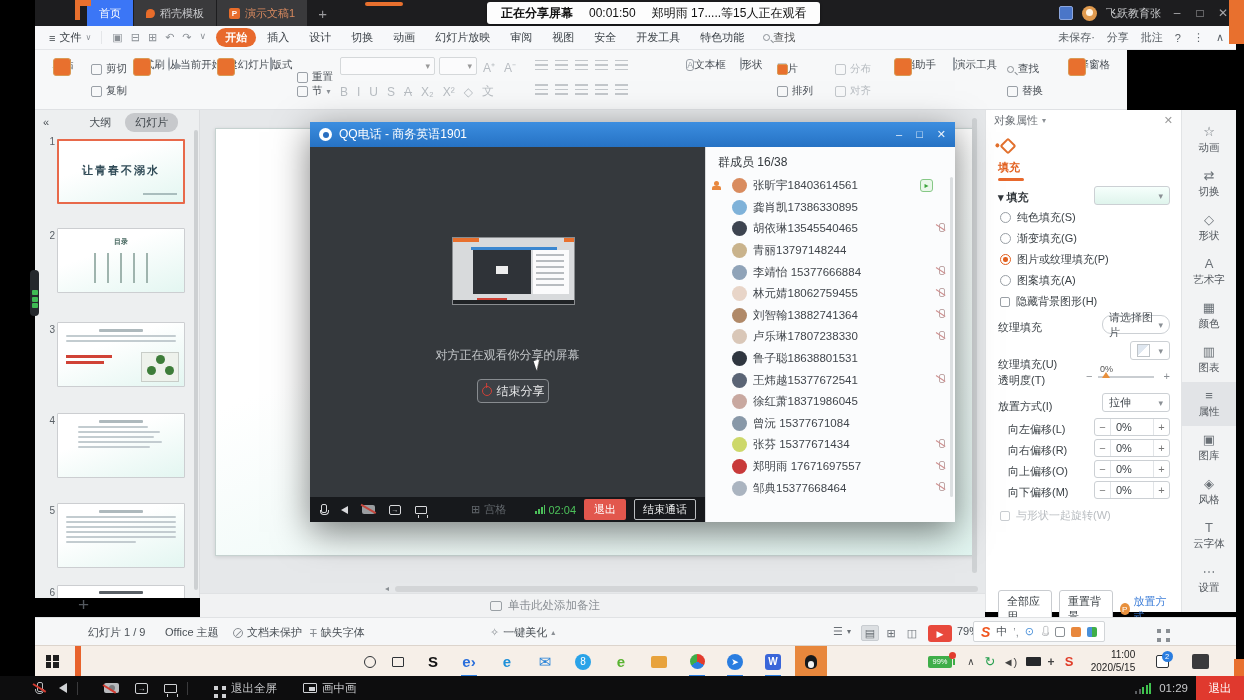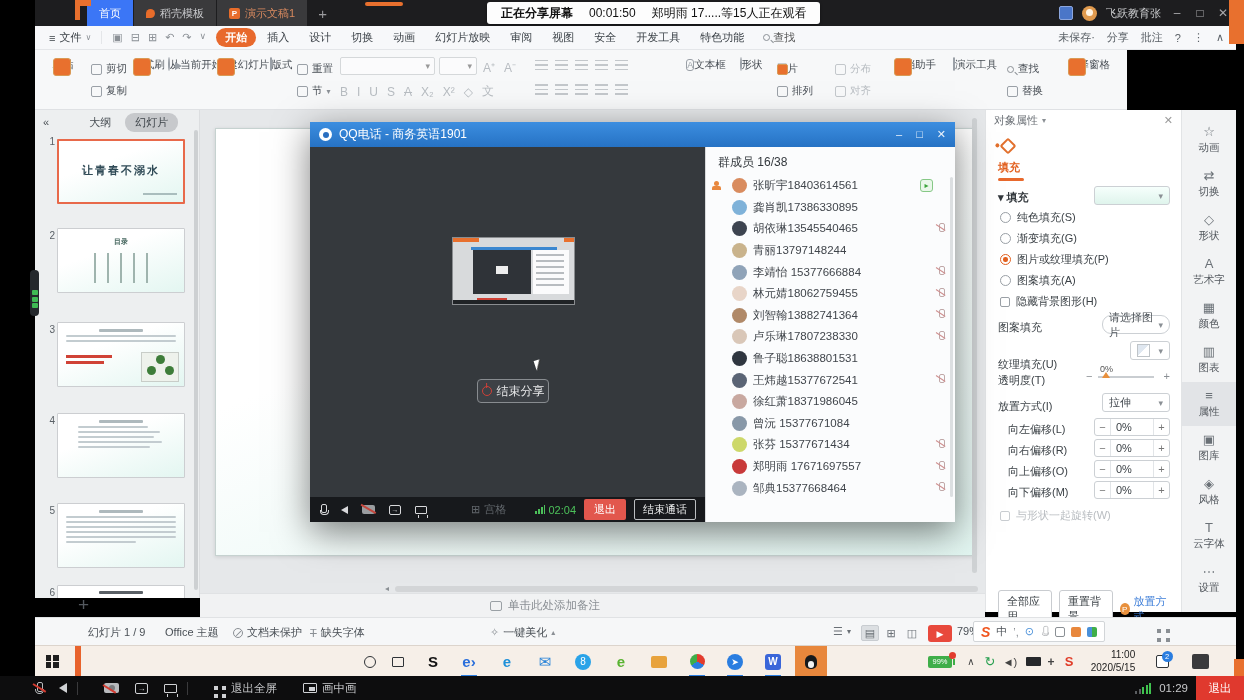--- a/index.html
+++ b/index.html
@@ -338,21 +338,21 @@
         <span>剪切</span>
       </div>
     <div class="rsmall" style="left:56px;top:34px;">
         <span class="sic"></span>
         <span>复制</span>
       </div>
     <div class="rbig" style="left:92px;top:8px;width:44px;"><span class="ric orange"></span><span>格式刷</span></div>
     <div class="rbig" style="left:128px;top:8px;width:64px;"><span class="ric play"></span><span>从当前开始</span></div>
     <div class="rbig" style="left:178px;top:8px;width:60px;"><span class="ric orange"></span><span>新建幻灯片</span></div>
     <div class="rbig" style="left:226px;top:8px;width:40px;"><span class="ric"></span><span>版式</span></div>
-    <div class="rsmall" style="left:262px;top:12px;text-align:right;">
+    <div class="rsmall" style="left:262px;top:20px;text-align:right;">
         <span class="sic"></span>
         <span>重置</span>
       </div>
     <div class="rsmall" style="left:262px;top:34px;">
         <span class="sic"></span>
         <span>节</span>
         <span style="font-size:8px;color:#8b9096;">▾</span>
       </div>
     <div class="fontbox" style="left:305px;top:7px;width:95px;">
         <span style="font-size:9px;">▾</span>
@@ -532,21 +532,21 @@
         <label class="radio-row" style="top: 163px;">
           <span class="rdot"></span>
           <span>图案填充(A)</span>
         </label>
       </div>
     <label class="radio-row" style="top:184px;">
       <span class="cbox"></span>
       <span>隐藏背景图形(H)</span>
     </label>
 
-    <span class="plabel" style="top:210px;">图案填充</span>
+    <span class="plabel" style="top:210px;">纹理填充</span>
     <div class="dd" style="left:116px;top:205px;width:68px;border-radius:9px;">
         <span>请选择图片</span>
         <span class="arr">▾</span>
       </div>
 
     <span class="plabel" style="top:247px;">纹理填充(U)</span>
     <div class="dd" style="left:144px;top:231px;width:40px;">
         <span class="swatch"></span>
         <span class="arr">▾</span>
       </div>
@@ -843,20 +843,21 @@
           <span class="pv-line" style="top:4px;"></span>
             <span class="pv-line" style="top:10px;"></span>
           <span class="pv-line" style="top:16px;"></span>
             <span class="pv-line" style="top:22px;"></span>
           <span class="pv-line" style="top:28px;"></span>
             <span class="pv-line" style="top:34px;"></span>
         </span>
         <span class="pv-red"></span>
         <span class="pv-bottom"></span>
       </div>
+      <div class="watching">对方正在观看你分享的屏幕</div>
       <span class="cursor"></span>
       <div class="endshare">
         <span class="power"></span>
         <span>结束分享</span>
       </div>
     </div>
     <div class="qq-foot">
       <span class="qf-mic"></span>
       <span class="qf-spk"></span>
       <span class="qf-cam"></span>

